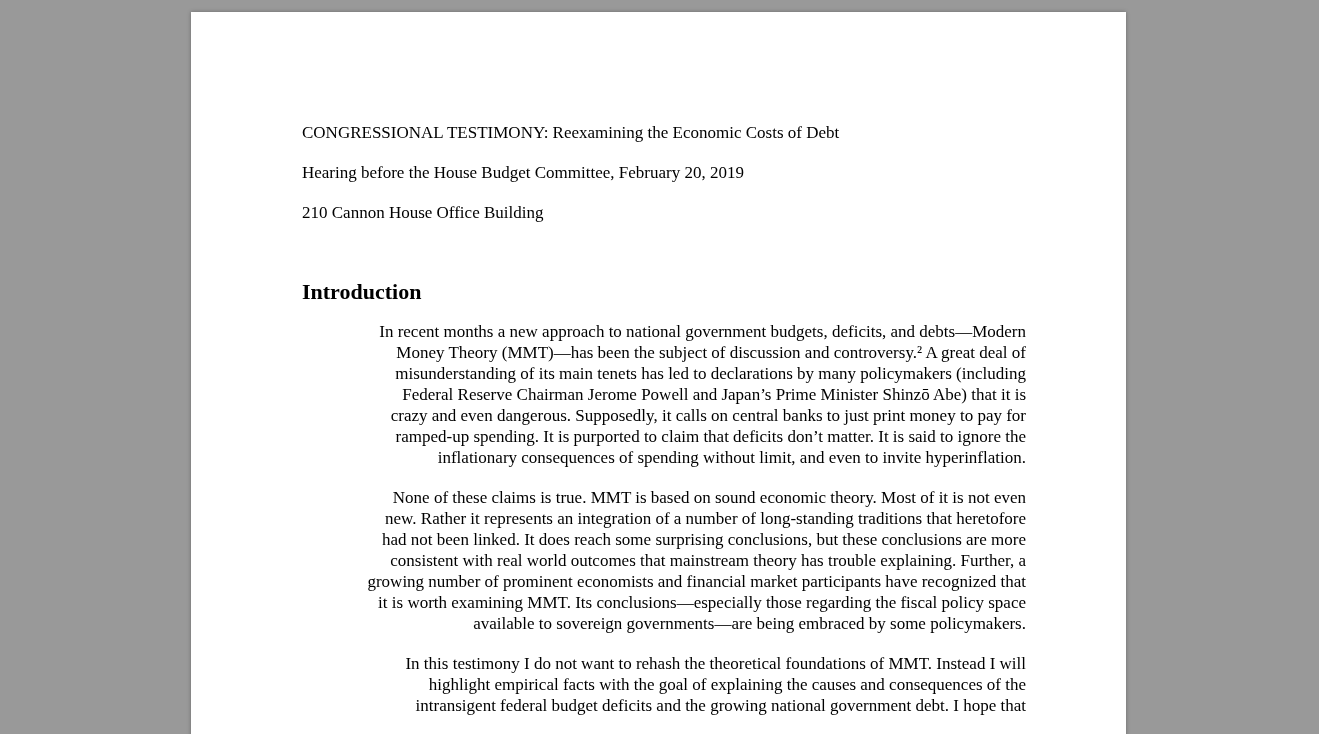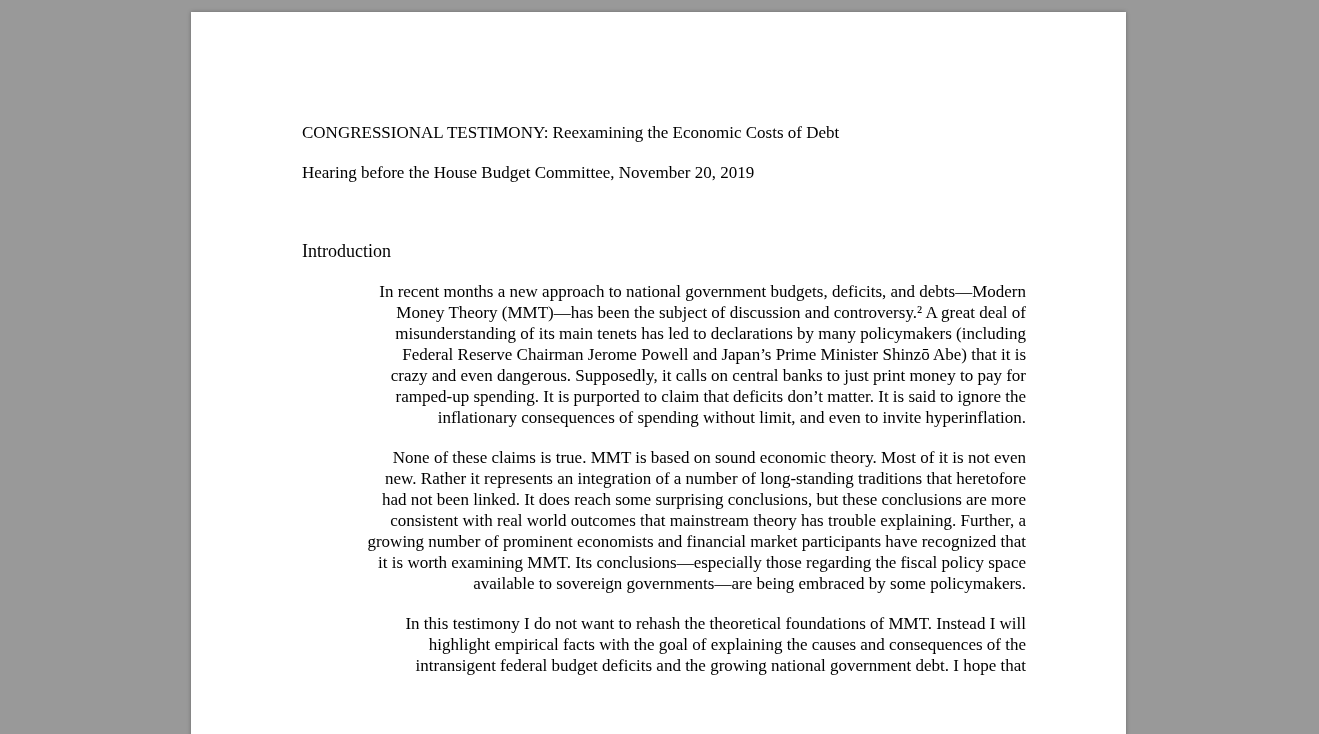--- a/index.html
+++ b/index.html
@@ -31,38 +31,39 @@
     font-size: 17px;
     line-height: 21px;
     color: #000000;
     overflow: hidden;
   }
   .content p {
     margin: 0 0 19px 0;
     white-space: pre;
   }
   .section-heading {
-    font-size: 18px;
+    font-size: 22px;
     line-height: 21px;
-    font-weight: normal;
+    font-weight: bold;
     margin: 58px 0 19px 0;
     white-space: pre;
   }
   .body-para {
     white-space: pre;
     text-align: right;
   }
 </style>
 </head>
 <body>
 
 <div class="page">
   <div class="content">
     <p>CONGRESSIONAL TESTIMONY: Reexamining the Economic Costs of Debt</p>
-    <p>Hearing before the House Budget Committee, November 20, 2019</p>
+    <p>Hearing before the House Budget Committee, February 20, 2019</p>
+    <p>210 Cannon House Office Building</p>
     <h3 class="section-heading">Introduction</h3>
     <p class="body-para">In recent months a new approach to national government budgets, deficits, and debts—Modern
 Money Theory (MMT)—has been the subject of discussion and controversy.² A great deal of
 misunderstanding of its main tenets has led to declarations by many policymakers (including
 Federal Reserve Chairman Jerome Powell and Japan’s Prime Minister Shinzō Abe) that it is
 crazy and even dangerous. Supposedly, it calls on central banks to just print money to pay for
 ramped-up spending. It is purported to claim that deficits don’t matter. It is said to ignore the
 inflationary consequences of spending without limit, and even to invite hyperinflation.</p>
     <p class="body-para">None of these claims is true. MMT is based on sound economic theory. Most of it is not even
 new. Rather it represents an integration of a number of long-standing traditions that heretofore

